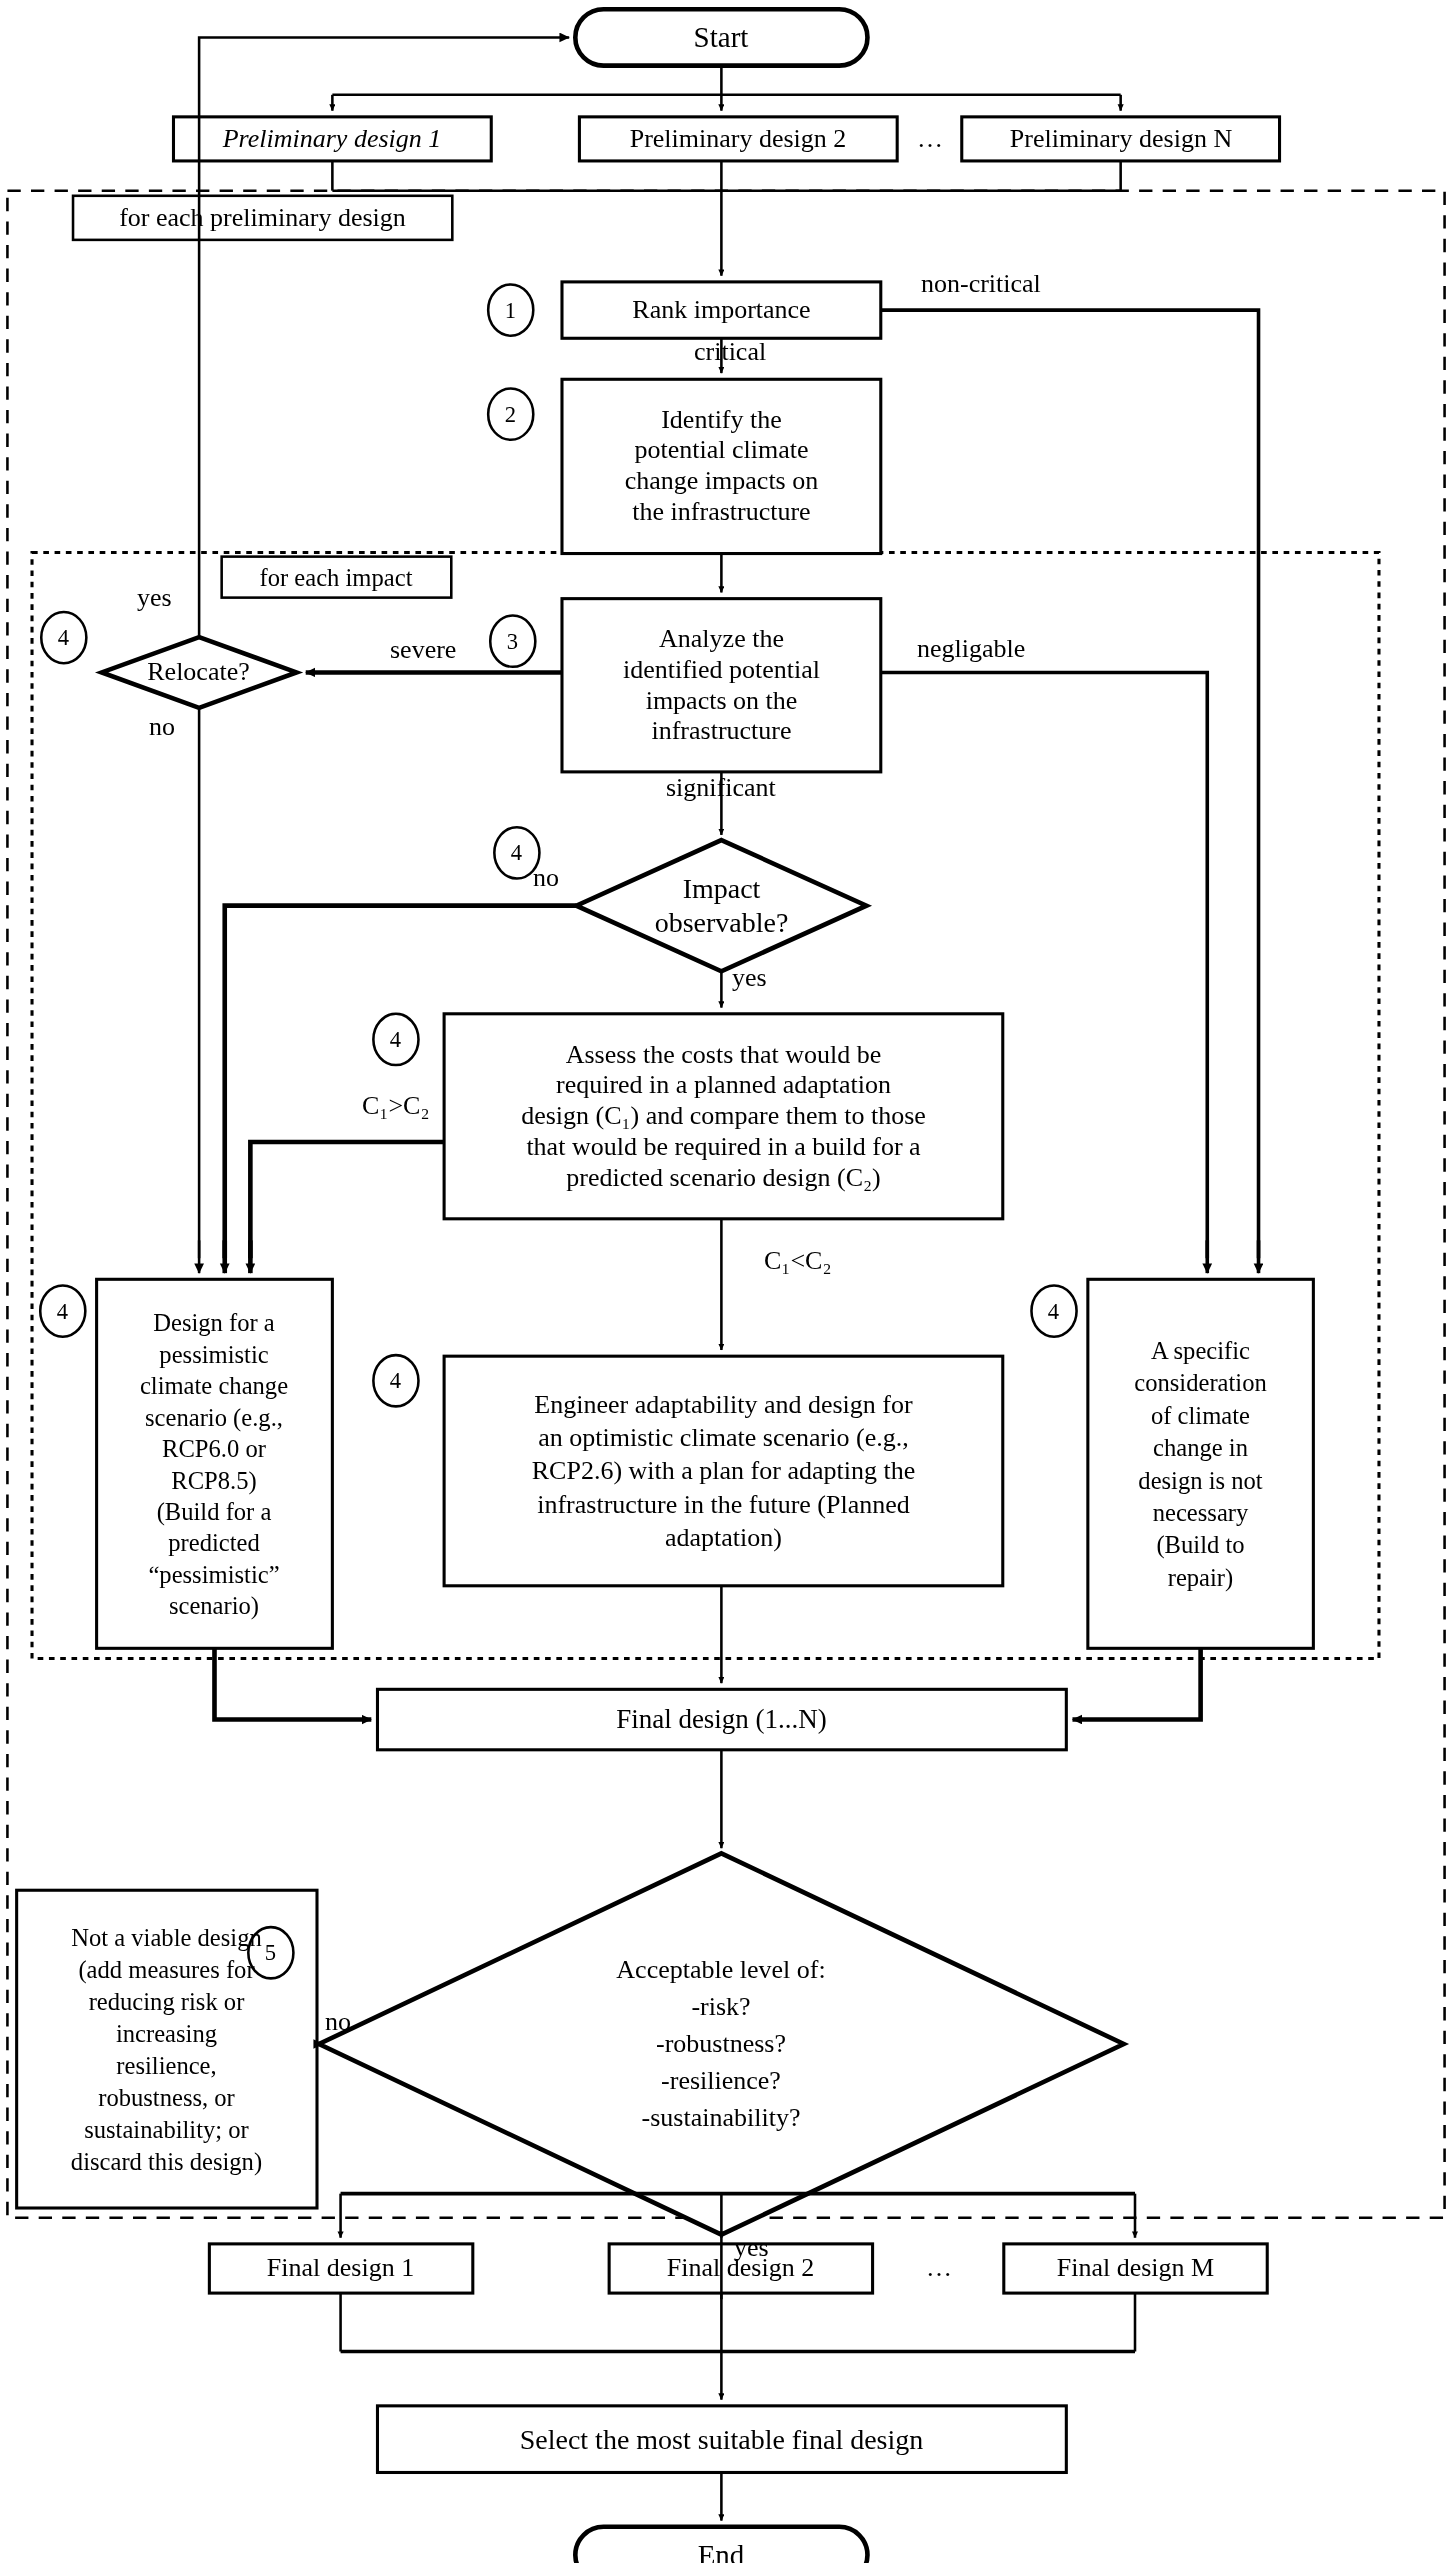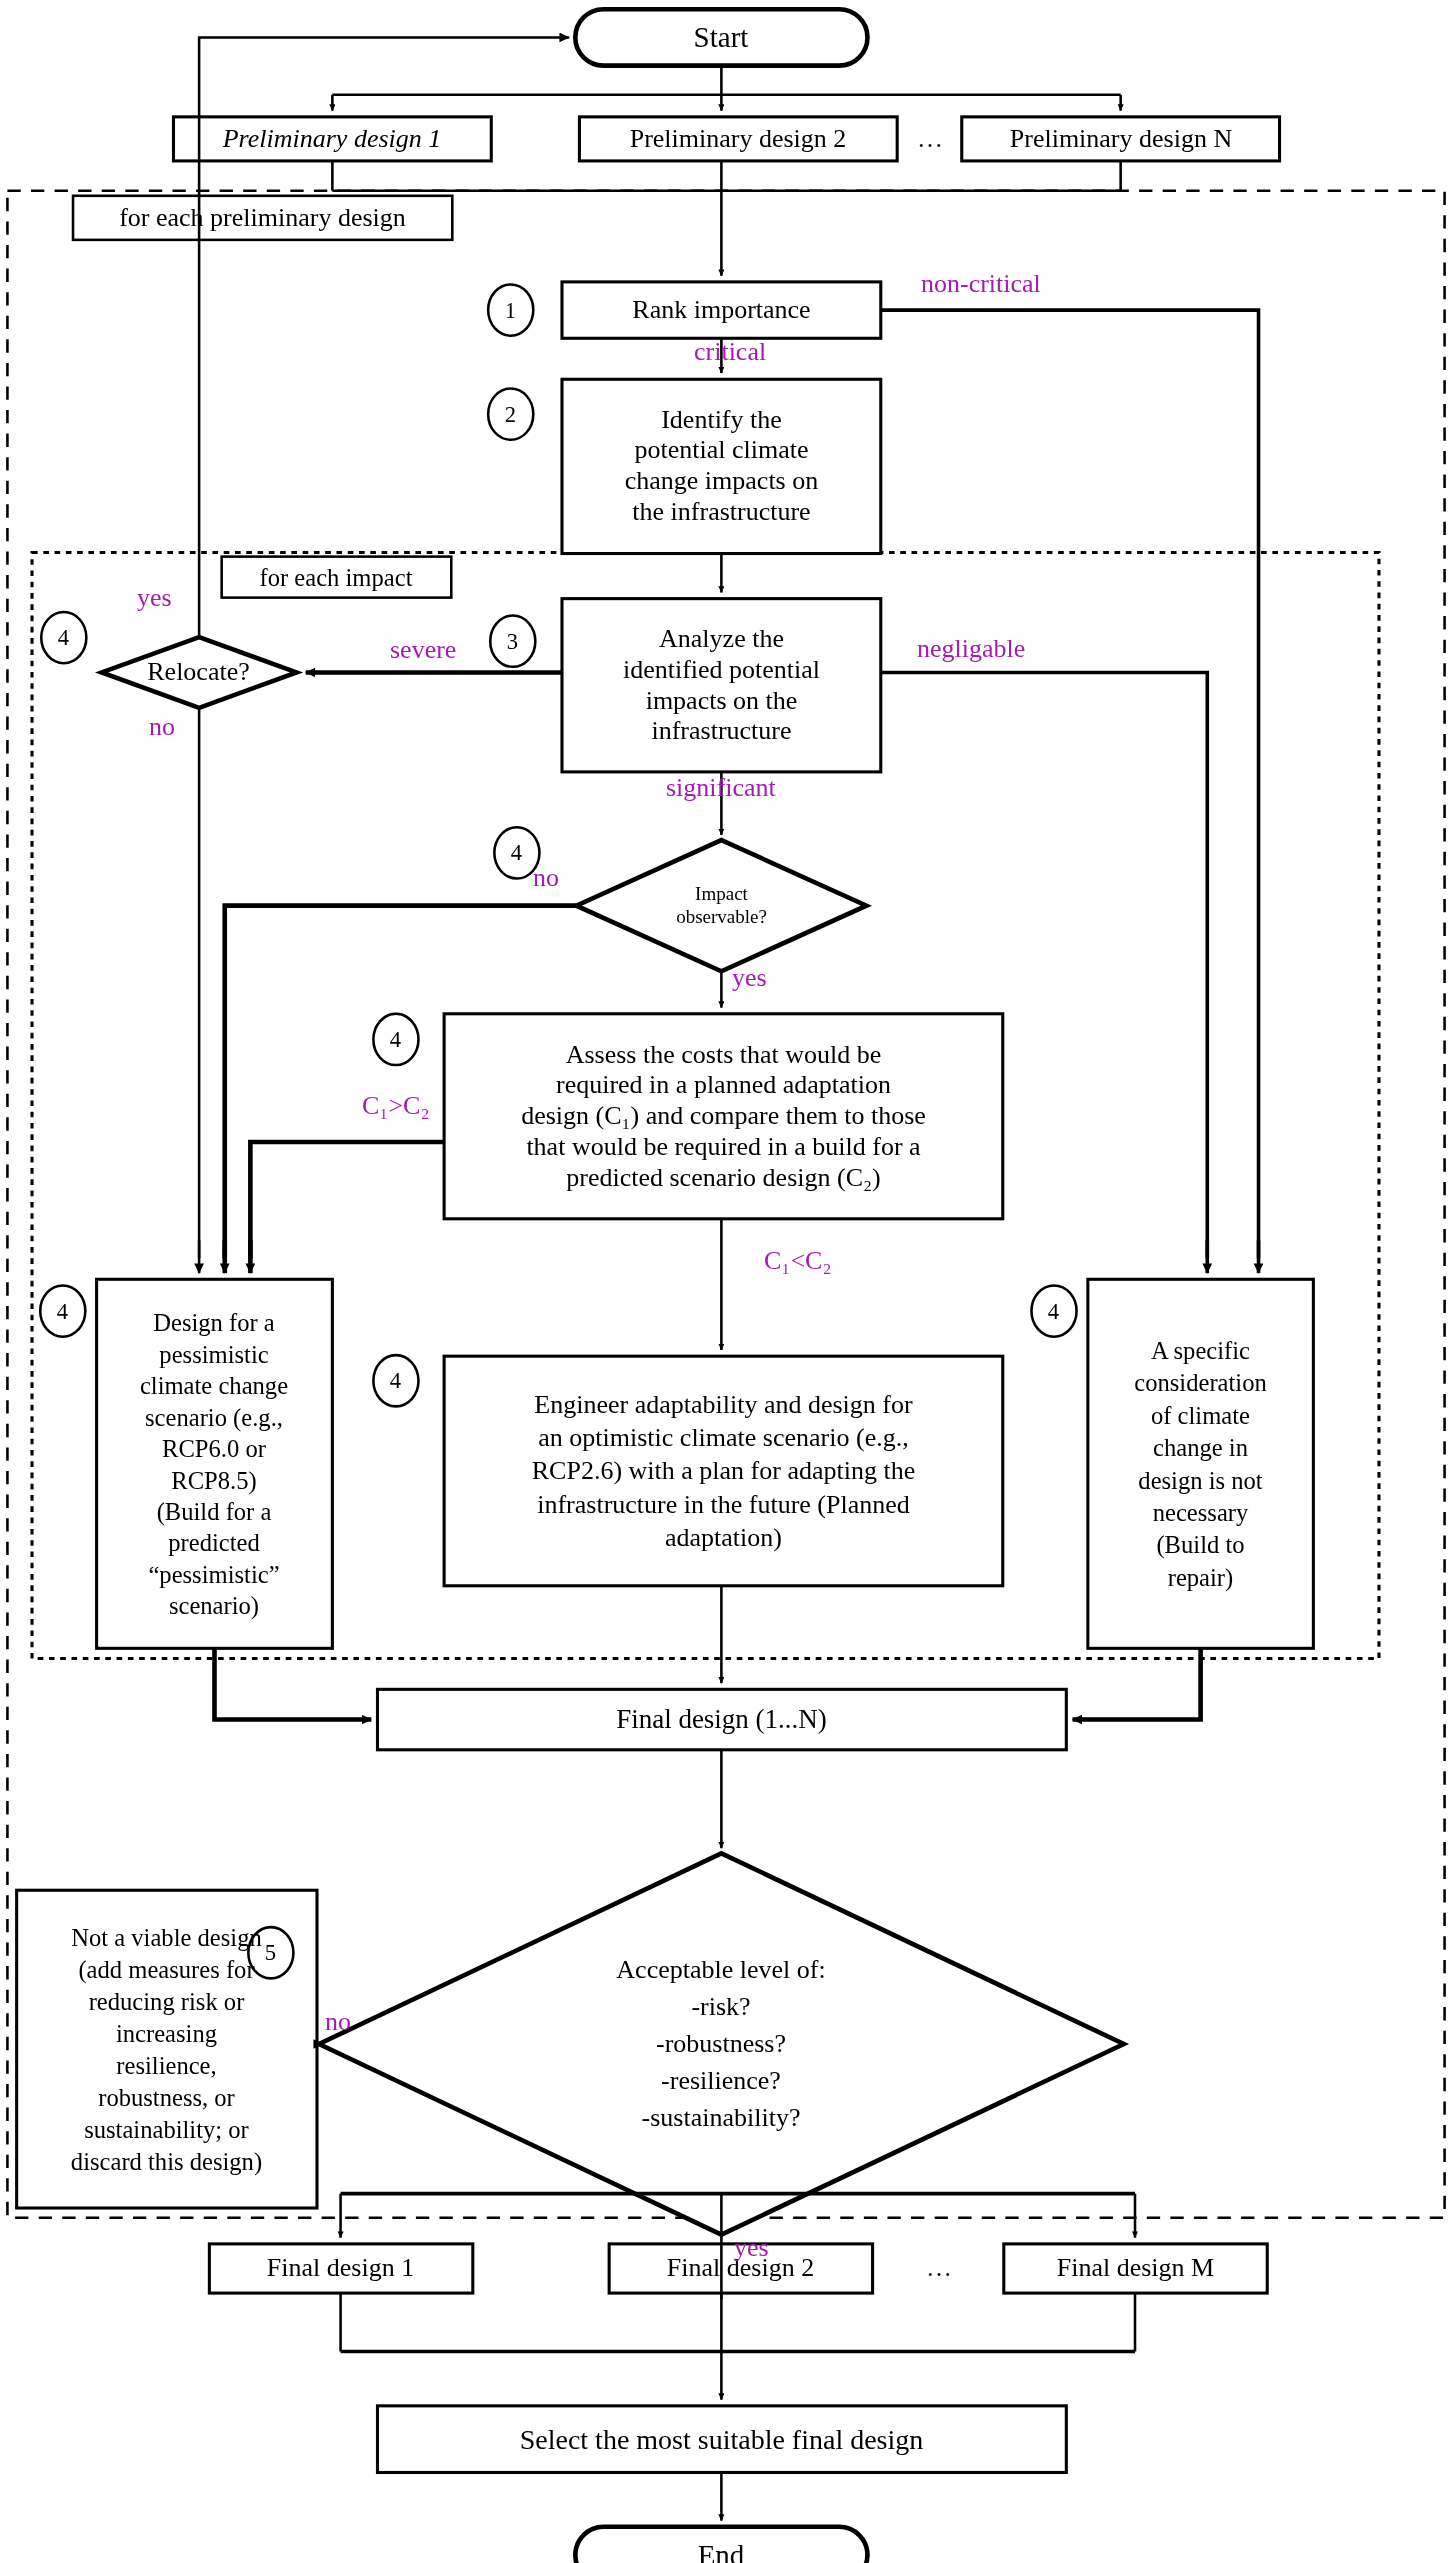--- a/index.html
+++ b/index.html
@@ -14,21 +14,21 @@
     text-align:center;
     font-family:"Liberation Serif", serif;
     color:#000;
     line-height:1.18;
     box-sizing:border-box;
     pointer-events:none;
   }
   .edgeLabel{
     position:absolute;
     font-family:"Liberation Serif", serif;
-    color:#a21caf;
+    color:#000000;
     white-space:nowrap;
     line-height:1.05;
   }
   .badge{
     position:absolute;
     display:flex;align-items:center;justify-content:center;
     font-family:"Liberation Serif", serif;
     color:#000;
   }
 </style>
@@ -175,21 +175,21 @@
 
   <div class="nodeText" style="left:564px;top:599px;width:315px;height:173px;font-size:26px;flex-direction:column;">
     <span>Analyze the</span>
     <span>identified potential</span>
     <span>impacts on the</span>
     <span>infrastructure</span>
   </div>
 
   <div class="nodeText" style="left:101px;top:652px;width:195px;height:41px;font-size:26px;">Relocate?</div>
 
-  <div class="nodeText" style="left:602px;top:867px;width:239px;height:77px;font-size:19px;flex-direction:column;">
+  <div class="nodeText" style="left:602px;top:867px;width:239px;height:77px;font-size:28px;flex-direction:column;">
     <span>Impact</span>
     <span>observable?</span>
   </div>
 
   <div class="nodeText" style="left:449px;top:1014px;width:549px;height:205px;font-size:26px;flex-direction:column;">
     <span>Assess the costs that would be</span>
     <span>required in a planned adaptation</span>
     <span>design (C₁) and compare them to those</span>
     <span>that would be required in a build for a</span>
     <span>predicted scenario design (C₂)</span>

